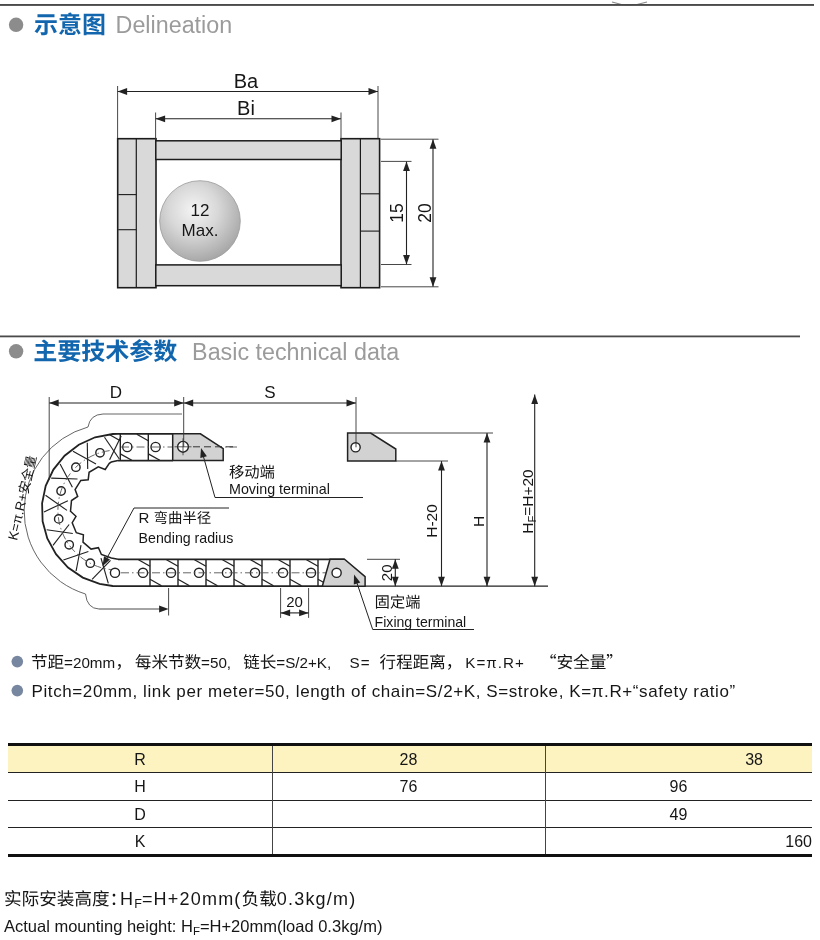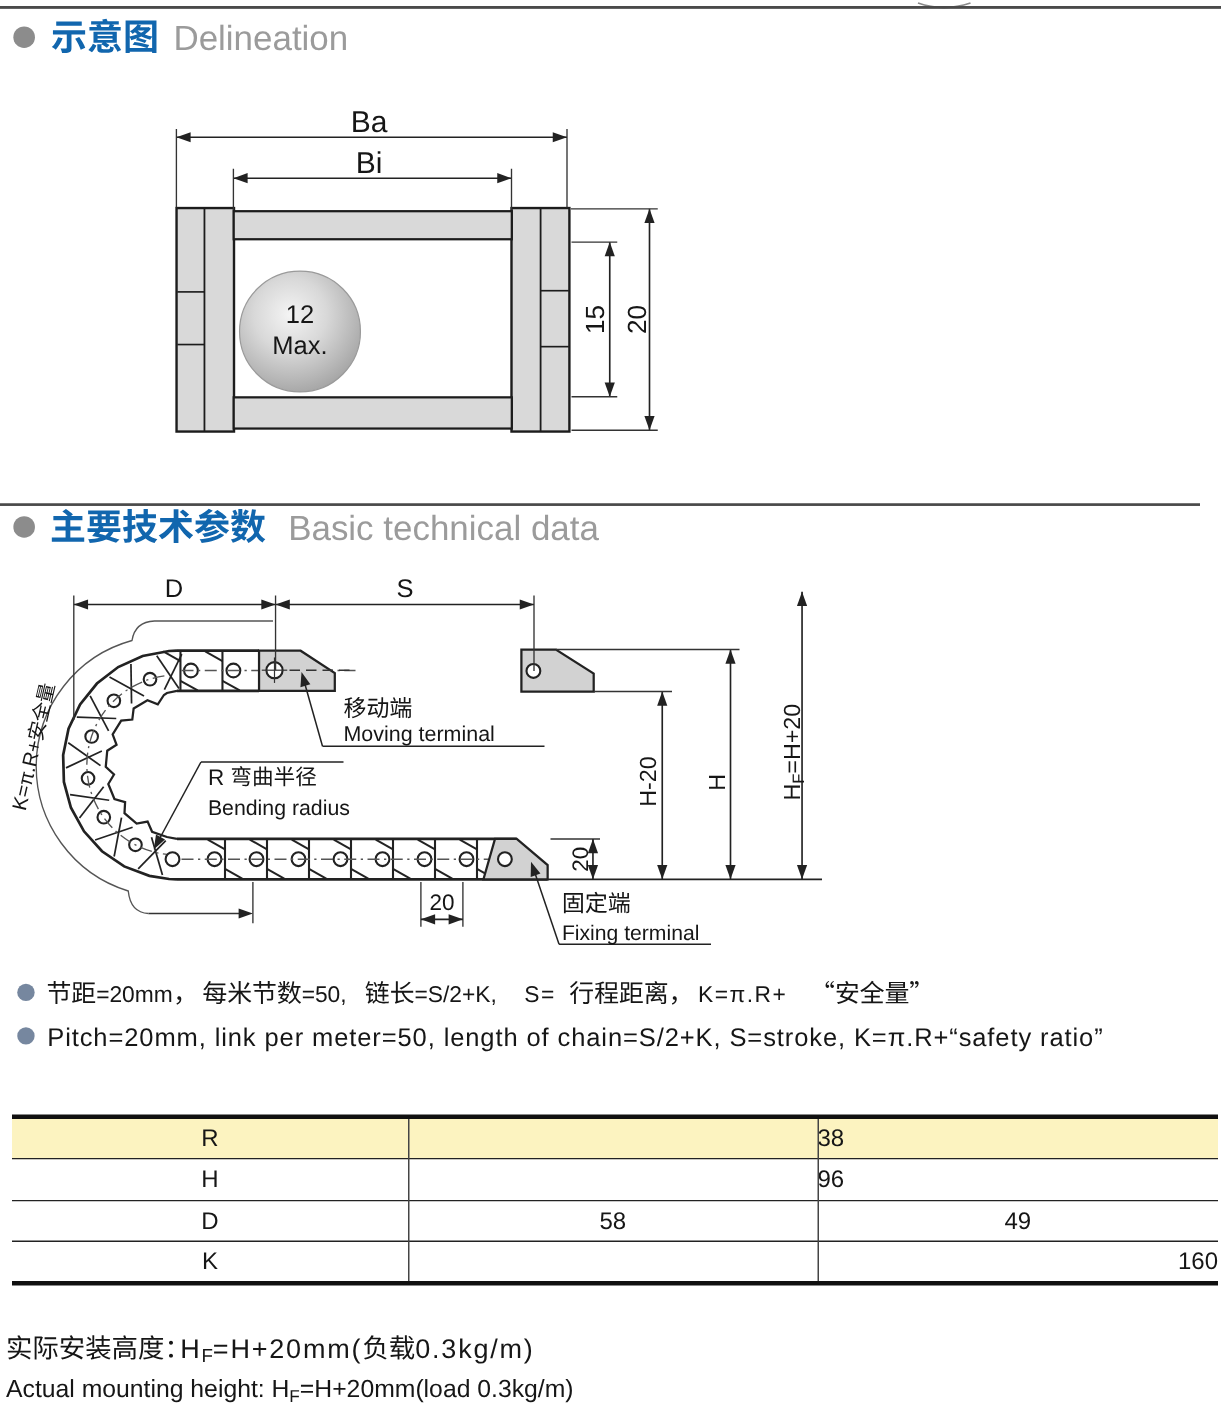--- a/index.html
+++ b/index.html
@@ -297,29 +297,30 @@
     <use href="#r8f7d" transform="translate(259.2,905.0) scale(0.0176,-0.0176)" fill="#161616"></use>
     <text x="276.8" y="905.0" font-size="18" letter-spacing="1.2" fill="#161616">0.3kg/m)</text>
     <text x="4.0" y="931.5" font-size="16.5" fill="#161616">Actual mounting height: H</text>
     <text x="192.9" y="934.7" font-size="11.5" fill="#161616">F</text>
     <text x="199.9" y="931.5" font-size="16.5" fill="#161616">=H+20mm(load 0.3kg/m)</text>
   </svg>
 <div style="position:absolute;left:8px;top:743.4px;width:804px;height:113.6px">
     <div style="position:absolute;left:0;top:0;width:804px;height:2.8px;background:#101010"></div>
     <div style="position:absolute;left:0;top:2.8px;width:804px;height:27.2px;background:#fcf3c0;border-bottom:1.5px solid #222;box-sizing:border-box">
       <span style="position:absolute;left:0;width:264px;text-align:center;line-height:27.2px">R</span>
-      <span style="position:absolute;left:537px;width:218px;text-align:left;line-height:27.2px">38</span>
+      <span style="position:absolute;left:264px;width:273px;text-align:center;line-height:27.2px">28</span>
+      <span style="position:absolute;left:537px;width:218px;text-align:right;line-height:27.2px">38</span>
     </div>
     <div style="position:absolute;left:0;top:30.0px;width:804px;height:27.4px;background:#fff;border-bottom:1.5px solid #222;box-sizing:border-box">
       <span style="position:absolute;left:0;width:264px;text-align:center;line-height:27.4px">H</span>
-      <span style="position:absolute;left:537px;width:267px;line-height:27.4px">96</span>
+      <span style="position:absolute;left:264px;width:273px;text-align:center;line-height:27.4px">76</span>
+      <span style="position:absolute;left:537px;width:267px;text-align:center;line-height:27.4px">96</span>
     </div>
     <div style="position:absolute;left:0;top:57.4px;width:804px;height:27.4px;background:#fff;border-bottom:1.5px solid #222;box-sizing:border-box">
       <span style="position:absolute;left:0;width:264px;text-align:center;line-height:27.4px">D</span>
-      <span style="position:absolute;left:264px;width:273px;text-align:center;line-height:27.4px">58</span>
       <span style="position:absolute;left:537px;width:267px;text-align:center;line-height:27.4px">49</span>
     </div>
     <div style="position:absolute;left:0;top:84.8px;width:804px;height:27.4px;background:#fff;box-sizing:border-box">
       <span style="position:absolute;left:0;width:264px;text-align:center;line-height:27.4px">K</span>
       <span style="position:absolute;left:537px;width:267px;text-align:right;line-height:27.4px">160</span>
     </div>
     <div style="position:absolute;left:0;bottom:0;width:804px;height:2.9px;background:#101010"></div>
     <div style="position:absolute;left:264px;top:2.8px;width:1.2px;height:108px;background:#444"></div>
     <div style="position:absolute;left:537px;top:2.8px;width:1.2px;height:108px;background:#444"></div>
   </div>

